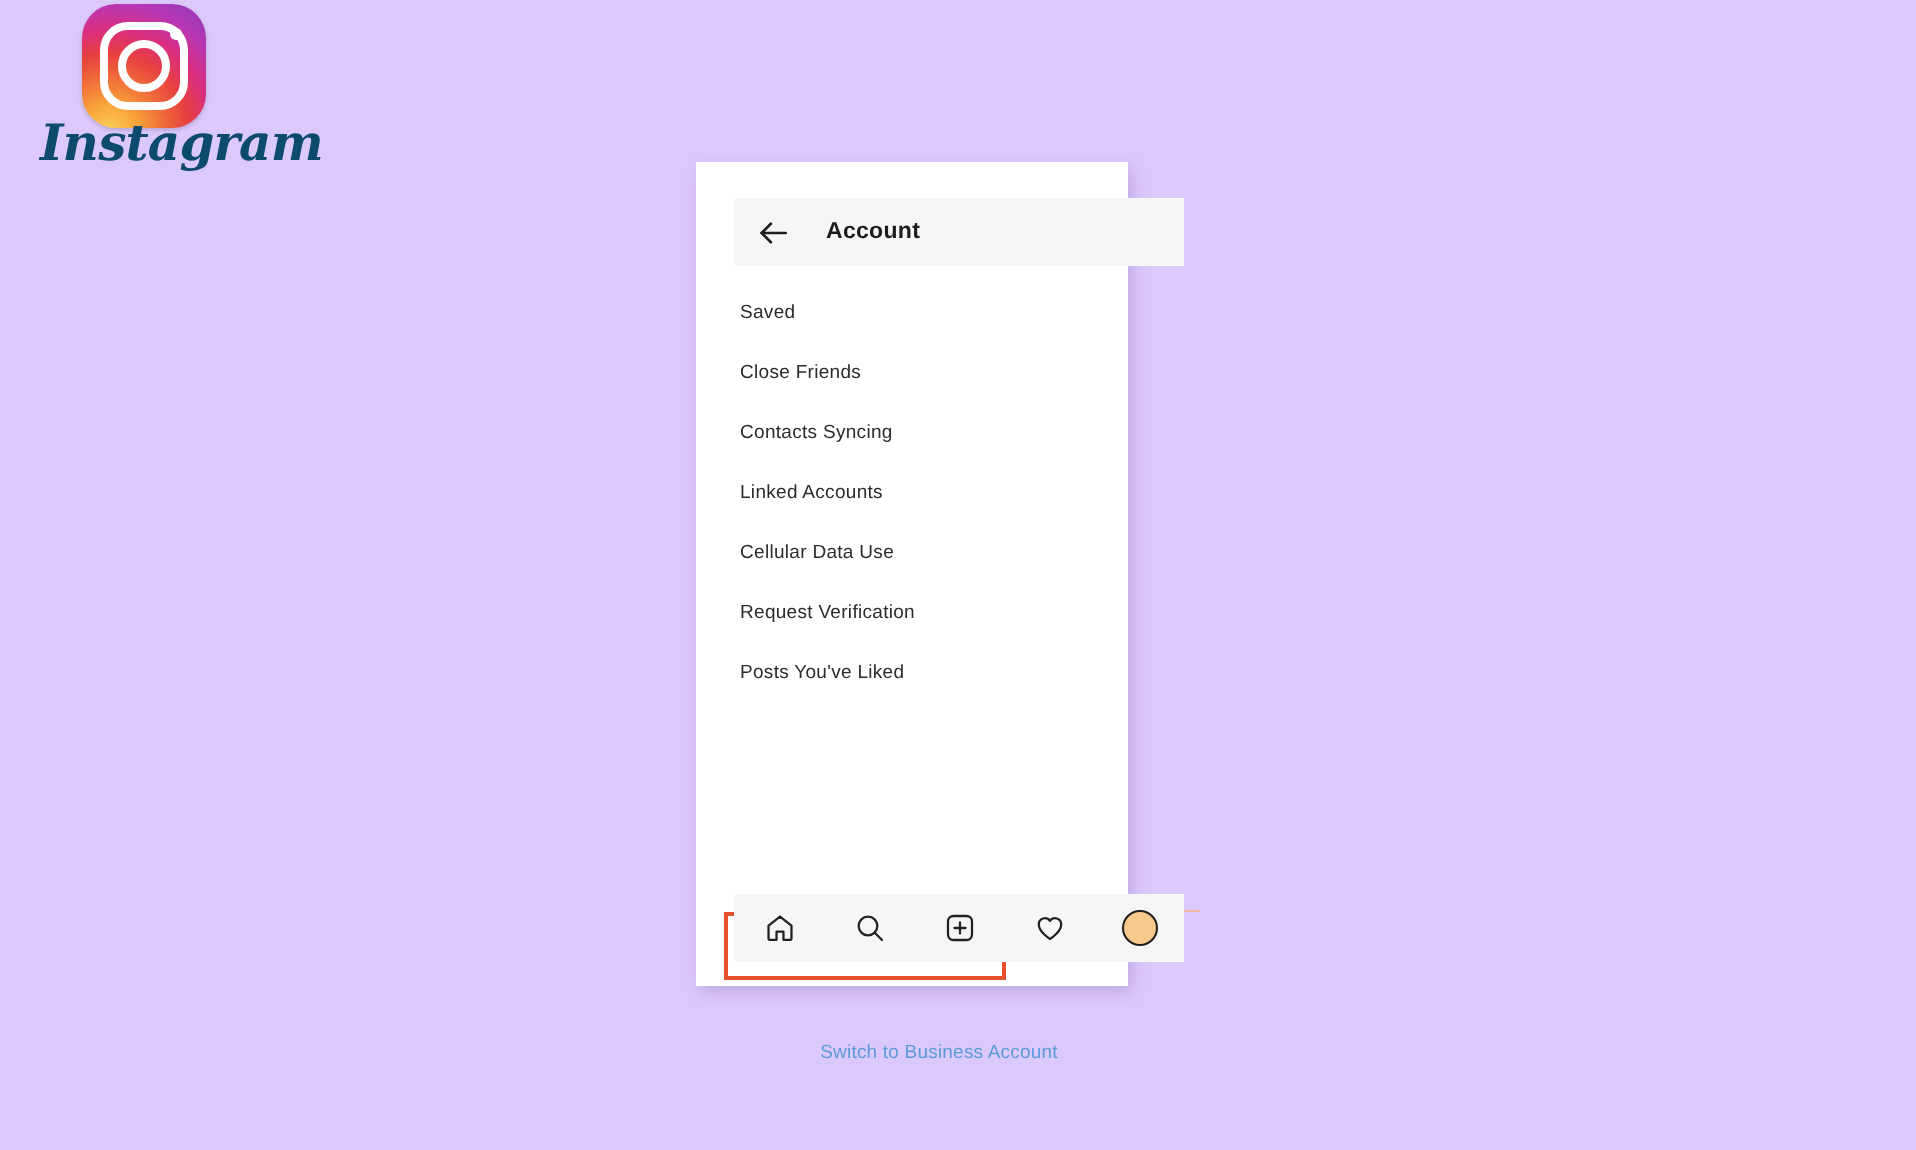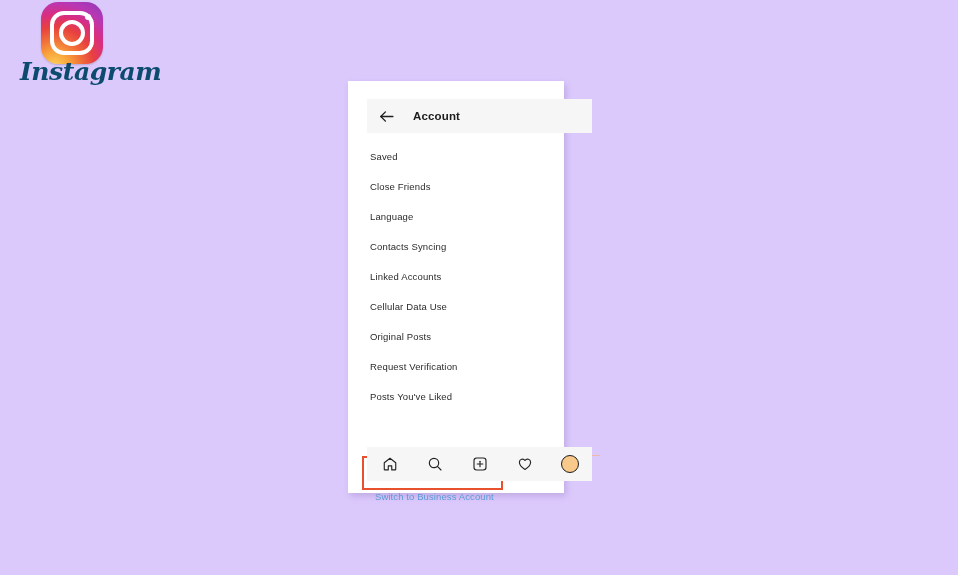--- a/index.html
+++ b/index.html
@@ -156,27 +156,28 @@
     height: 34px;
     border: 2px solid #e8512d;
     box-sizing: border-box;
     background: transparent;
   }
 
   
   #business-link-row {
     position: absolute;
     left: 0;
-    top: 404px;
+    top: 434px;
     width: 100%;
     height: 22px;
     display: flex;
     align-items: center;
     padding-left: 27px;
     box-sizing: border-box;
+    justify-content: center;
   }
   #business-link {
     font-size: 9.5px;
     color: #5b9bd8;
     letter-spacing: 0.1px;
     white-space: nowrap;
   }
 
   
   #bottom-nav {
@@ -234,33 +235,27 @@
   </div>
 
   <div id="settings-list">
     <div class="settings-row">
       <span class="settings-label">Saved</span>
     </div>
     <div class="settings-row">
       <span class="settings-label">Close Friends</span>
     </div>
     <div class="settings-row">
-      <span class="settings-label">Language</span>
-    </div>
-    <div class="settings-row">
       <span class="settings-label">Contacts Syncing</span>
     </div>
     <div class="settings-row">
       <span class="settings-label">Linked Accounts</span>
     </div>
     <div class="settings-row">
       <span class="settings-label">Cellular Data Use</span>
-    </div>
-    <div class="settings-row">
-      <span class="settings-label">Original Posts</span>
     </div>
     <div class="settings-row">
       <span class="settings-label">Request Verification</span>
     </div>
     <div class="settings-row">
       <span class="settings-label">Posts You've Liked</span>
     </div>
   </div>
 
   <div id="row-separator"></div>

